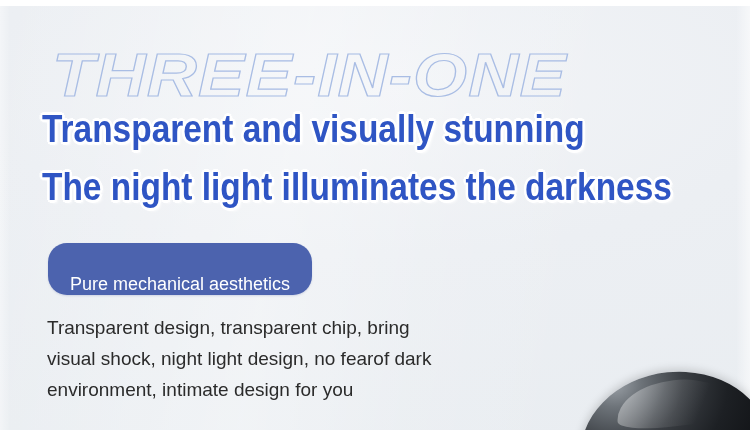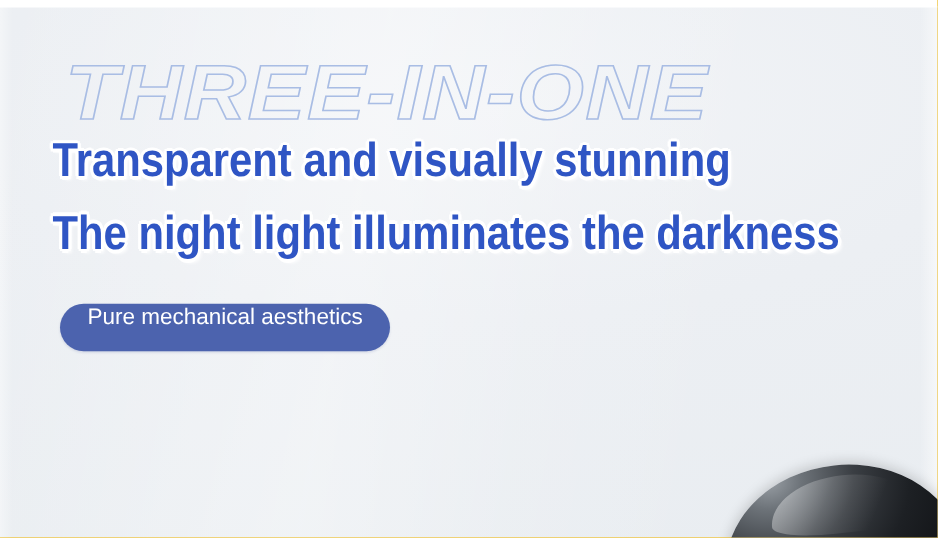--- a/index.html
+++ b/index.html
@@ -108,24 +108,24 @@
        3px 3px 3px rgba(255,255,255,0.9);
   }
   .headline-1 { top: 110px; }
   .headline-2 { top: 168px; }
 
   
   .pill {
     position: absolute;
     left: 48px;
     top: 243px;
-    height: 38px;
+    height: 52px;
     padding: 0 22px;
     display: inline-flex;
-    align-items: flex-start;
+    align-items: flex-end;
     border-radius: 19px;
     background: #4c63ae;
     color: #ffffff;
     font-size: 18px;
     font-family: "Liberation Sans", sans-serif;
     white-space: nowrap;
     z-index: 4;
     box-shadow: 0 1px 2px rgba(60,80,150,0.18);
   }
 
@@ -186,17 +186,22 @@
   <div class="watermark">THREE-IN-ONE</div>
 
   <div class="headline headline-1">Transparent and visually stunning</div>
 
   <div class="headline headline-2">The night light illuminates the darkness</div>
 
   <div class="pill">
     <span>Pure mechanical aesthetics</span>
   </div>
 
+  <div class="body-copy">
+    <span class="line">Transparent design, transparent chip, bring</span>
+    <span class="line">visual shock, night light design, no fearof dark</span>
+    <span class="line">environment, intimate design for you</span>
+  </div>
 
   <div class="device"></div>
   <div class="device-gloss"></div>
 
 </div>
 
 </body></html>

